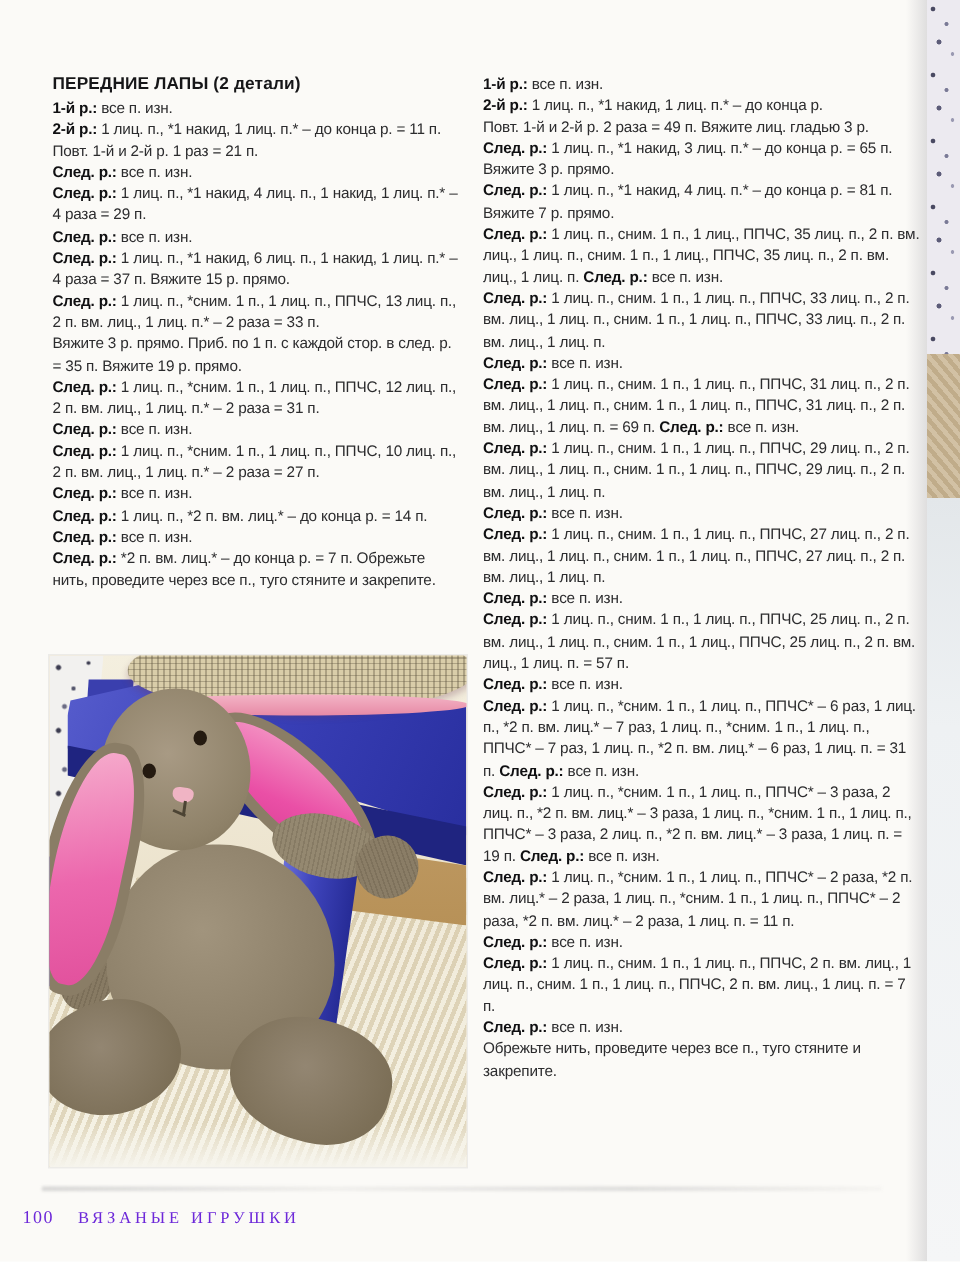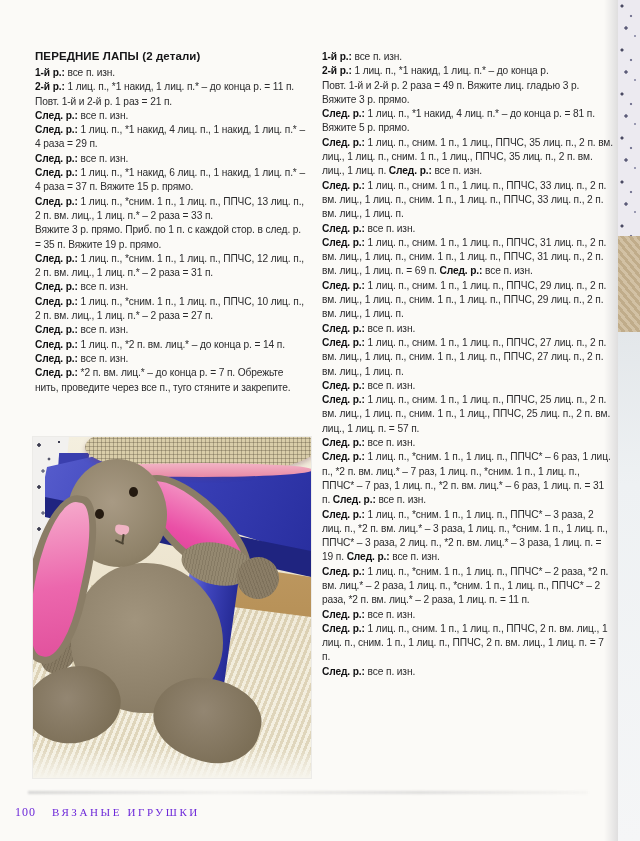--- a/index.html
+++ b/index.html
@@ -134,39 +134,41 @@
         <p><b>След. р.: </b><span>все п. изн.</span></p>
         <p><b>След. р.: </b><span>*2 п. вм. лиц.* – до конца р. = 7 п. Обрежьте нить, проведите через все п., туго стяните и закрепите.</span></p>
       </div>
   </div>
 
   <div class="col col-right">
     <div class="lines">
         <p><b>1-й р.: </b><span>все п. изн.</span></p>
         <p><b>2-й р.: </b><span>1 лиц. п., *1 накид, 1 лиц. п.* – до конца р.</span></p>
         <p><span>Повт. 1-й и 2-й р. 2 раза = 49 п. Вяжите лиц. гладью 3 р.</span></p>
+        <p><b>След. р.: </b><span>1 лиц. п., *1 накид, 3 лиц. п.* – до конца р. = 65 п.</span></p>
         <p><span>Вяжите 3 р. прямо.</span></p>
         <p><b>След. р.: </b><span>1 лиц. п., *1 накид, 4 лиц. п.* – до конца р. = 81 п.</span></p>
-        <p><span>Вяжите 5 р. прямо.</span></p>
+        <p><span>Вяжите 7 р. прямо.</span></p>
         <p><b>След. р.: </b><span>1 лиц. п., сним. 1 п., 1 лиц., ППЧС, 35 лиц. п., 2 п. вм. лиц., 1 лиц. п., сним. 1 п., 1 лиц., ППЧС, 35 лиц. п., 2 п. вм. лиц., 1 лиц. п. </span><b>След. р.: </b><span>все п. изн.</span></p>
         <p><b>След. р.: </b><span>1 лиц. п., сним. 1 п., 1 лиц. п., ППЧС, 33 лиц. п., 2 п. вм. лиц., 1 лиц. п., сним. 1 п., 1 лиц. п., ППЧС, 33 лиц. п., 2 п. вм. лиц., 1 лиц. п.</span></p>
         <p><b>След. р.: </b><span>все п. изн.</span></p>
         <p><b>След. р.: </b><span>1 лиц. п., сним. 1 п., 1 лиц. п., ППЧС, 31 лиц. п., 2 п. вм. лиц., 1 лиц. п., сним. 1 п., 1 лиц. п., ППЧС, 31 лиц. п., 2 п. вм. лиц., 1 лиц. п. = 69 п. </span><b>След. р.: </b><span>все п. изн.</span></p>
         <p><b>След. р.: </b><span>1 лиц. п., сним. 1 п., 1 лиц. п., ППЧС, 29 лиц. п., 2 п. вм. лиц., 1 лиц. п., сним. 1 п., 1 лиц. п., ППЧС, 29 лиц. п., 2 п. вм. лиц., 1 лиц. п.</span></p>
         <p><b>След. р.: </b><span>все п. изн.</span></p>
         <p><b>След. р.: </b><span>1 лиц. п., сним. 1 п., 1 лиц. п., ППЧС, 27 лиц. п., 2 п. вм. лиц., 1 лиц. п., сним. 1 п., 1 лиц. п., ППЧС, 27 лиц. п., 2 п. вм. лиц., 1 лиц. п.</span></p>
         <p><b>След. р.: </b><span>все п. изн.</span></p>
         <p><b>След. р.: </b><span>1 лиц. п., сним. 1 п., 1 лиц. п., ППЧС, 25 лиц. п., 2 п. вм. лиц., 1 лиц. п., сним. 1 п., 1 лиц., ППЧС, 25 лиц. п., 2 п. вм. лиц., 1 лиц. п. = 57 п.</span></p>
         <p><b>След. р.: </b><span>все п. изн.</span></p>
         <p><b>След. р.: </b><span>1 лиц. п., *сним. 1 п., 1 лиц. п., ППЧС* – 6 раз, 1 лиц. п., *2 п. вм. лиц.* – 7 раз, 1 лиц. п., *сним. 1 п., 1 лиц. п., ППЧС* – 7 раз, 1 лиц. п., *2 п. вм. лиц.* – 6 раз, 1 лиц. п. = 31 п. </span><b>След. р.: </b><span>все п. изн.</span></p>
         <p><b>След. р.: </b><span>1 лиц. п., *сним. 1 п., 1 лиц. п., ППЧС* – 3 раза, 2 лиц. п., *2 п. вм. лиц.* – 3 раза, 1 лиц. п., *сним. 1 п., 1 лиц. п., ППЧС* – 3 раза, 2 лиц. п., *2 п. вм. лиц.* – 3 раза, 1 лиц. п. = 19 п. </span><b>След. р.: </b><span>все п. изн.</span></p>
         <p><b>След. р.: </b><span>1 лиц. п., *сним. 1 п., 1 лиц. п., ППЧС* – 2 раза, *2 п. вм. лиц.* – 2 раза, 1 лиц. п., *сним. 1 п., 1 лиц. п., ППЧС* – 2 раза, *2 п. вм. лиц.* – 2 раза, 1 лиц. п. = 11 п.</span></p>
         <p><b>След. р.: </b><span>все п. изн.</span></p>
         <p><b>След. р.: </b><span>1 лиц. п., сним. 1 п., 1 лиц. п., ППЧС, 2 п. вм. лиц., 1 лиц. п., сним. 1 п., 1 лиц. п., ППЧС, 2 п. вм. лиц., 1 лиц. п. = 7 п.</span></p>
         <p><b>След. р.: </b><span>все п. изн.</span></p>
+        <p><span>Обрежьте нить, проведите через все п., туго стяните и закрепите.</span></p>
       </div>
   </div>
 
   <div class="photo" title="Вязаный серый заяц с длинными розовыми ушами сидит на плетёном коврике перед синей детской табуреткой, на которой лежит вязаная салфетка с розовой каймой">
     <div class="ph-wall"></div>
     <div class="ph-mat"></div>
     <div class="ph-floral"></div>
     <div class="ph-backleg"></div>
     <div class="ph-seat"></div>
     <div class="ph-seatedge"></div>

